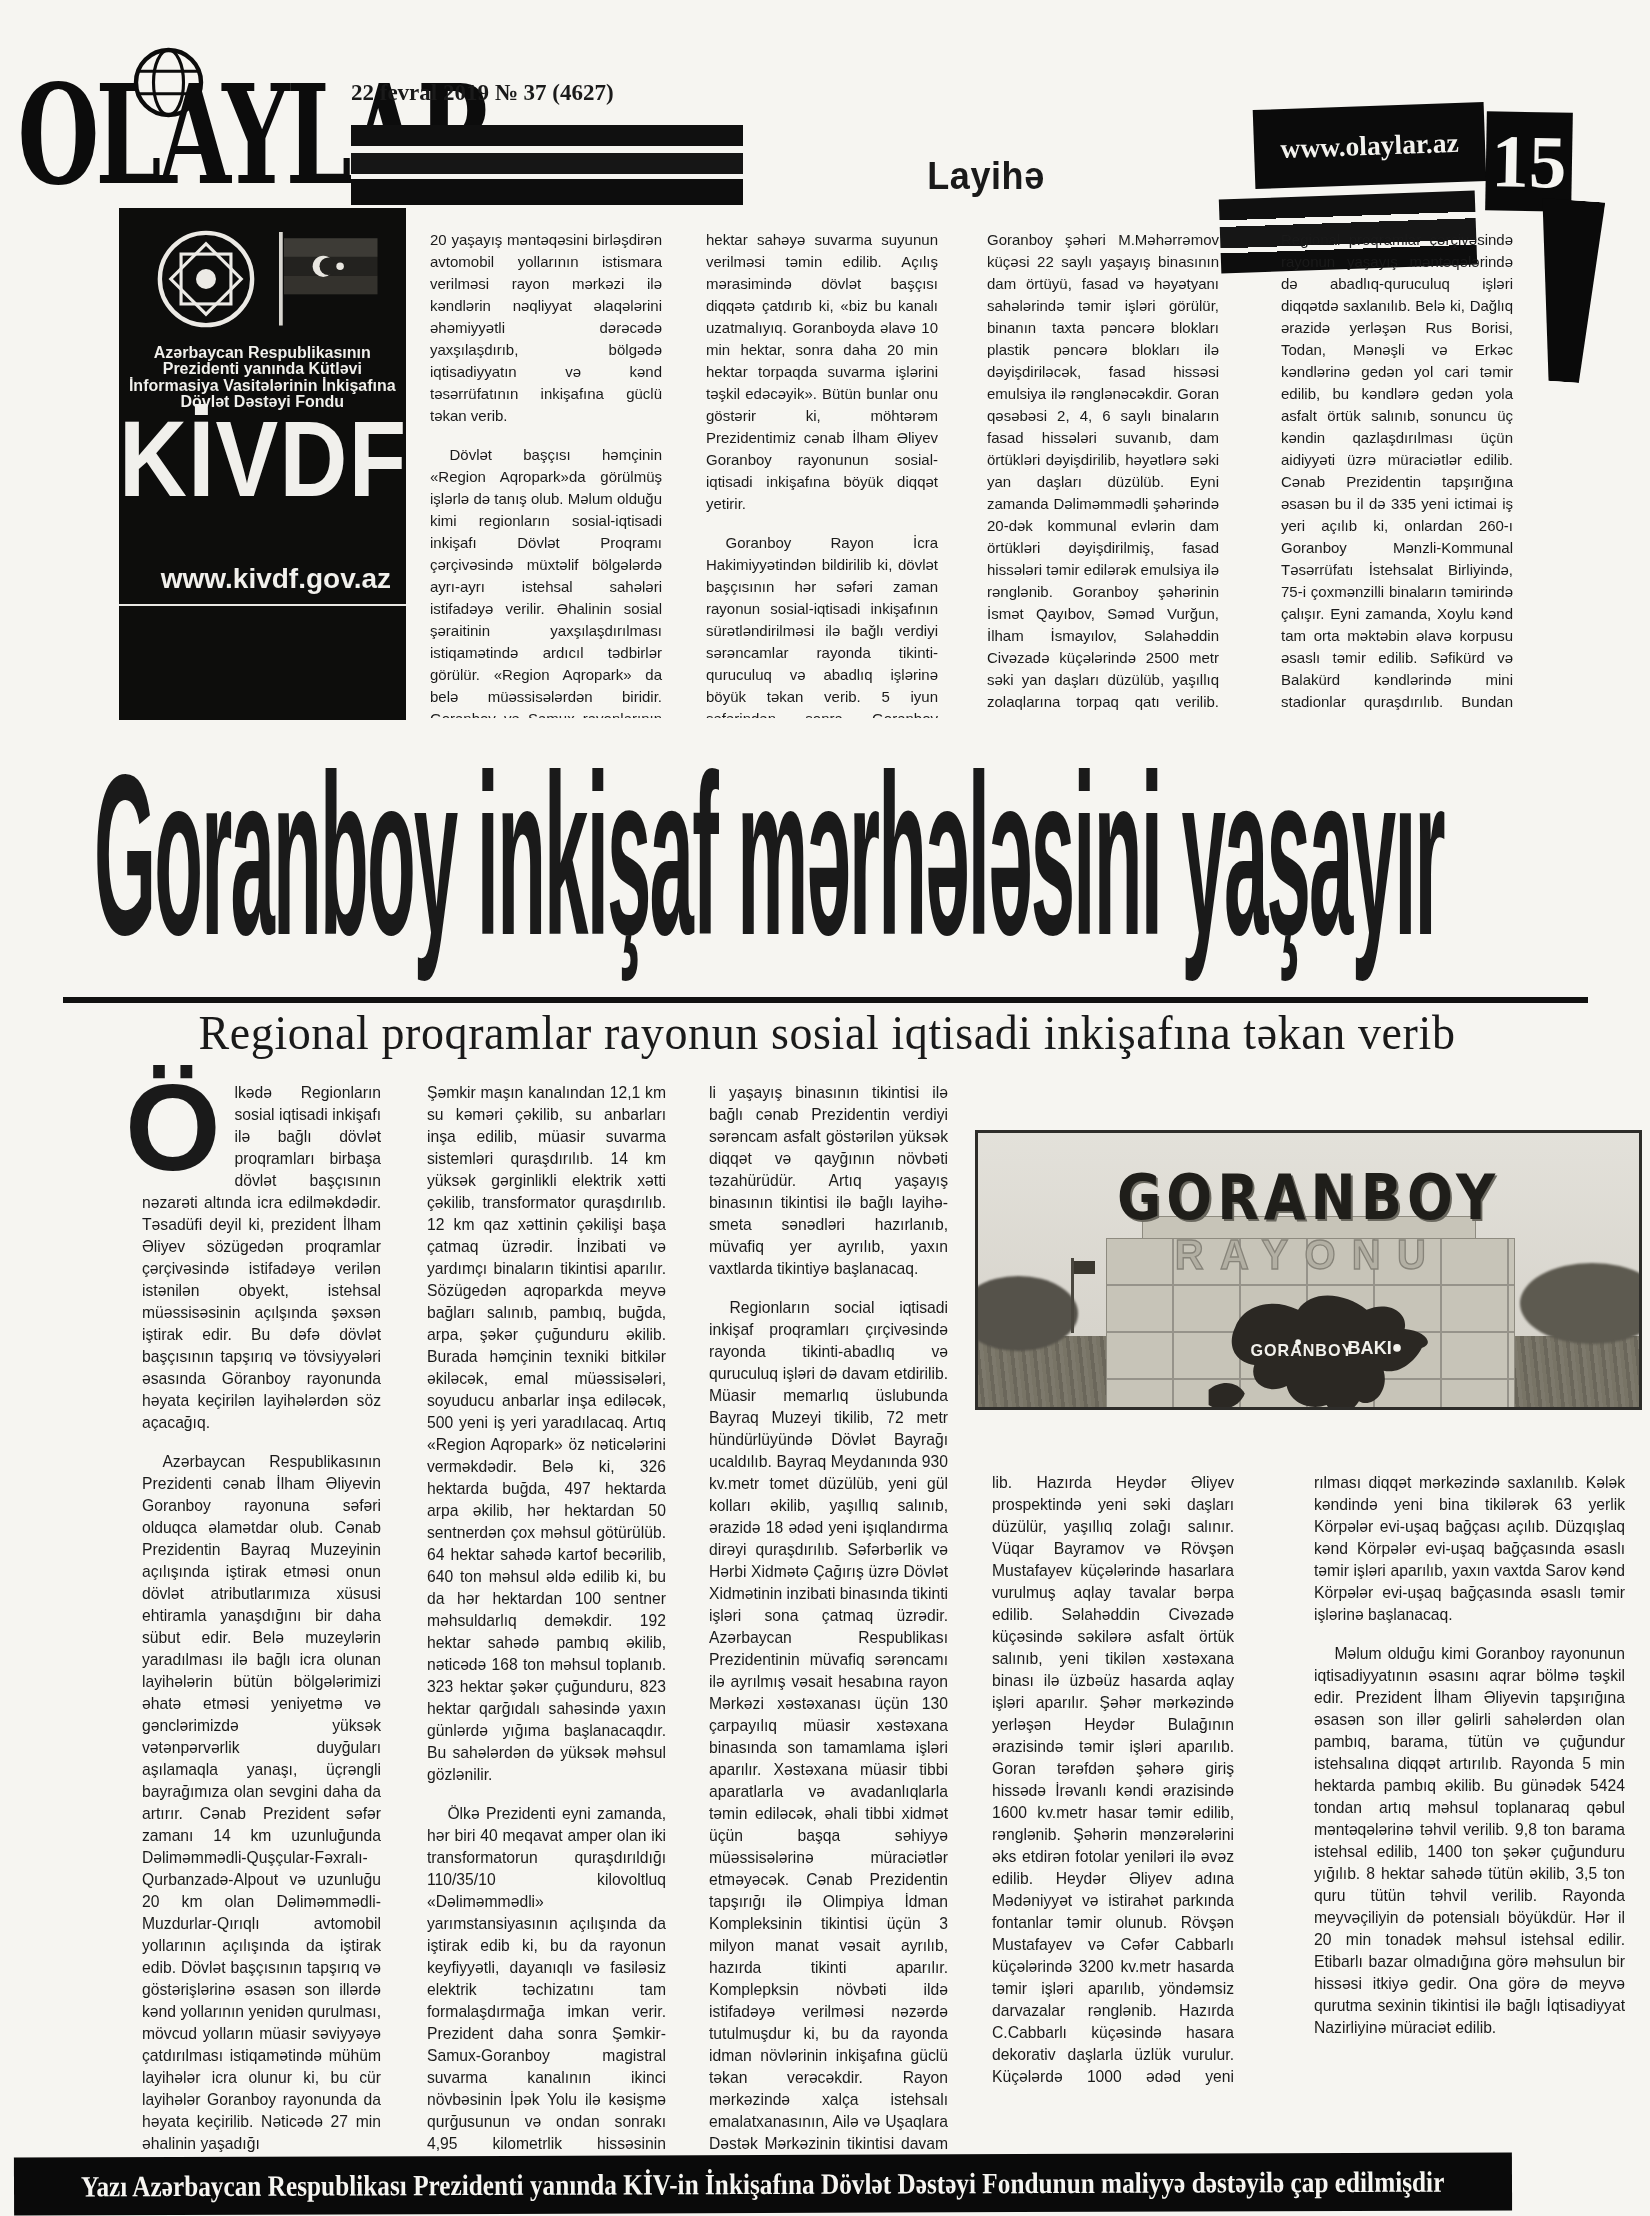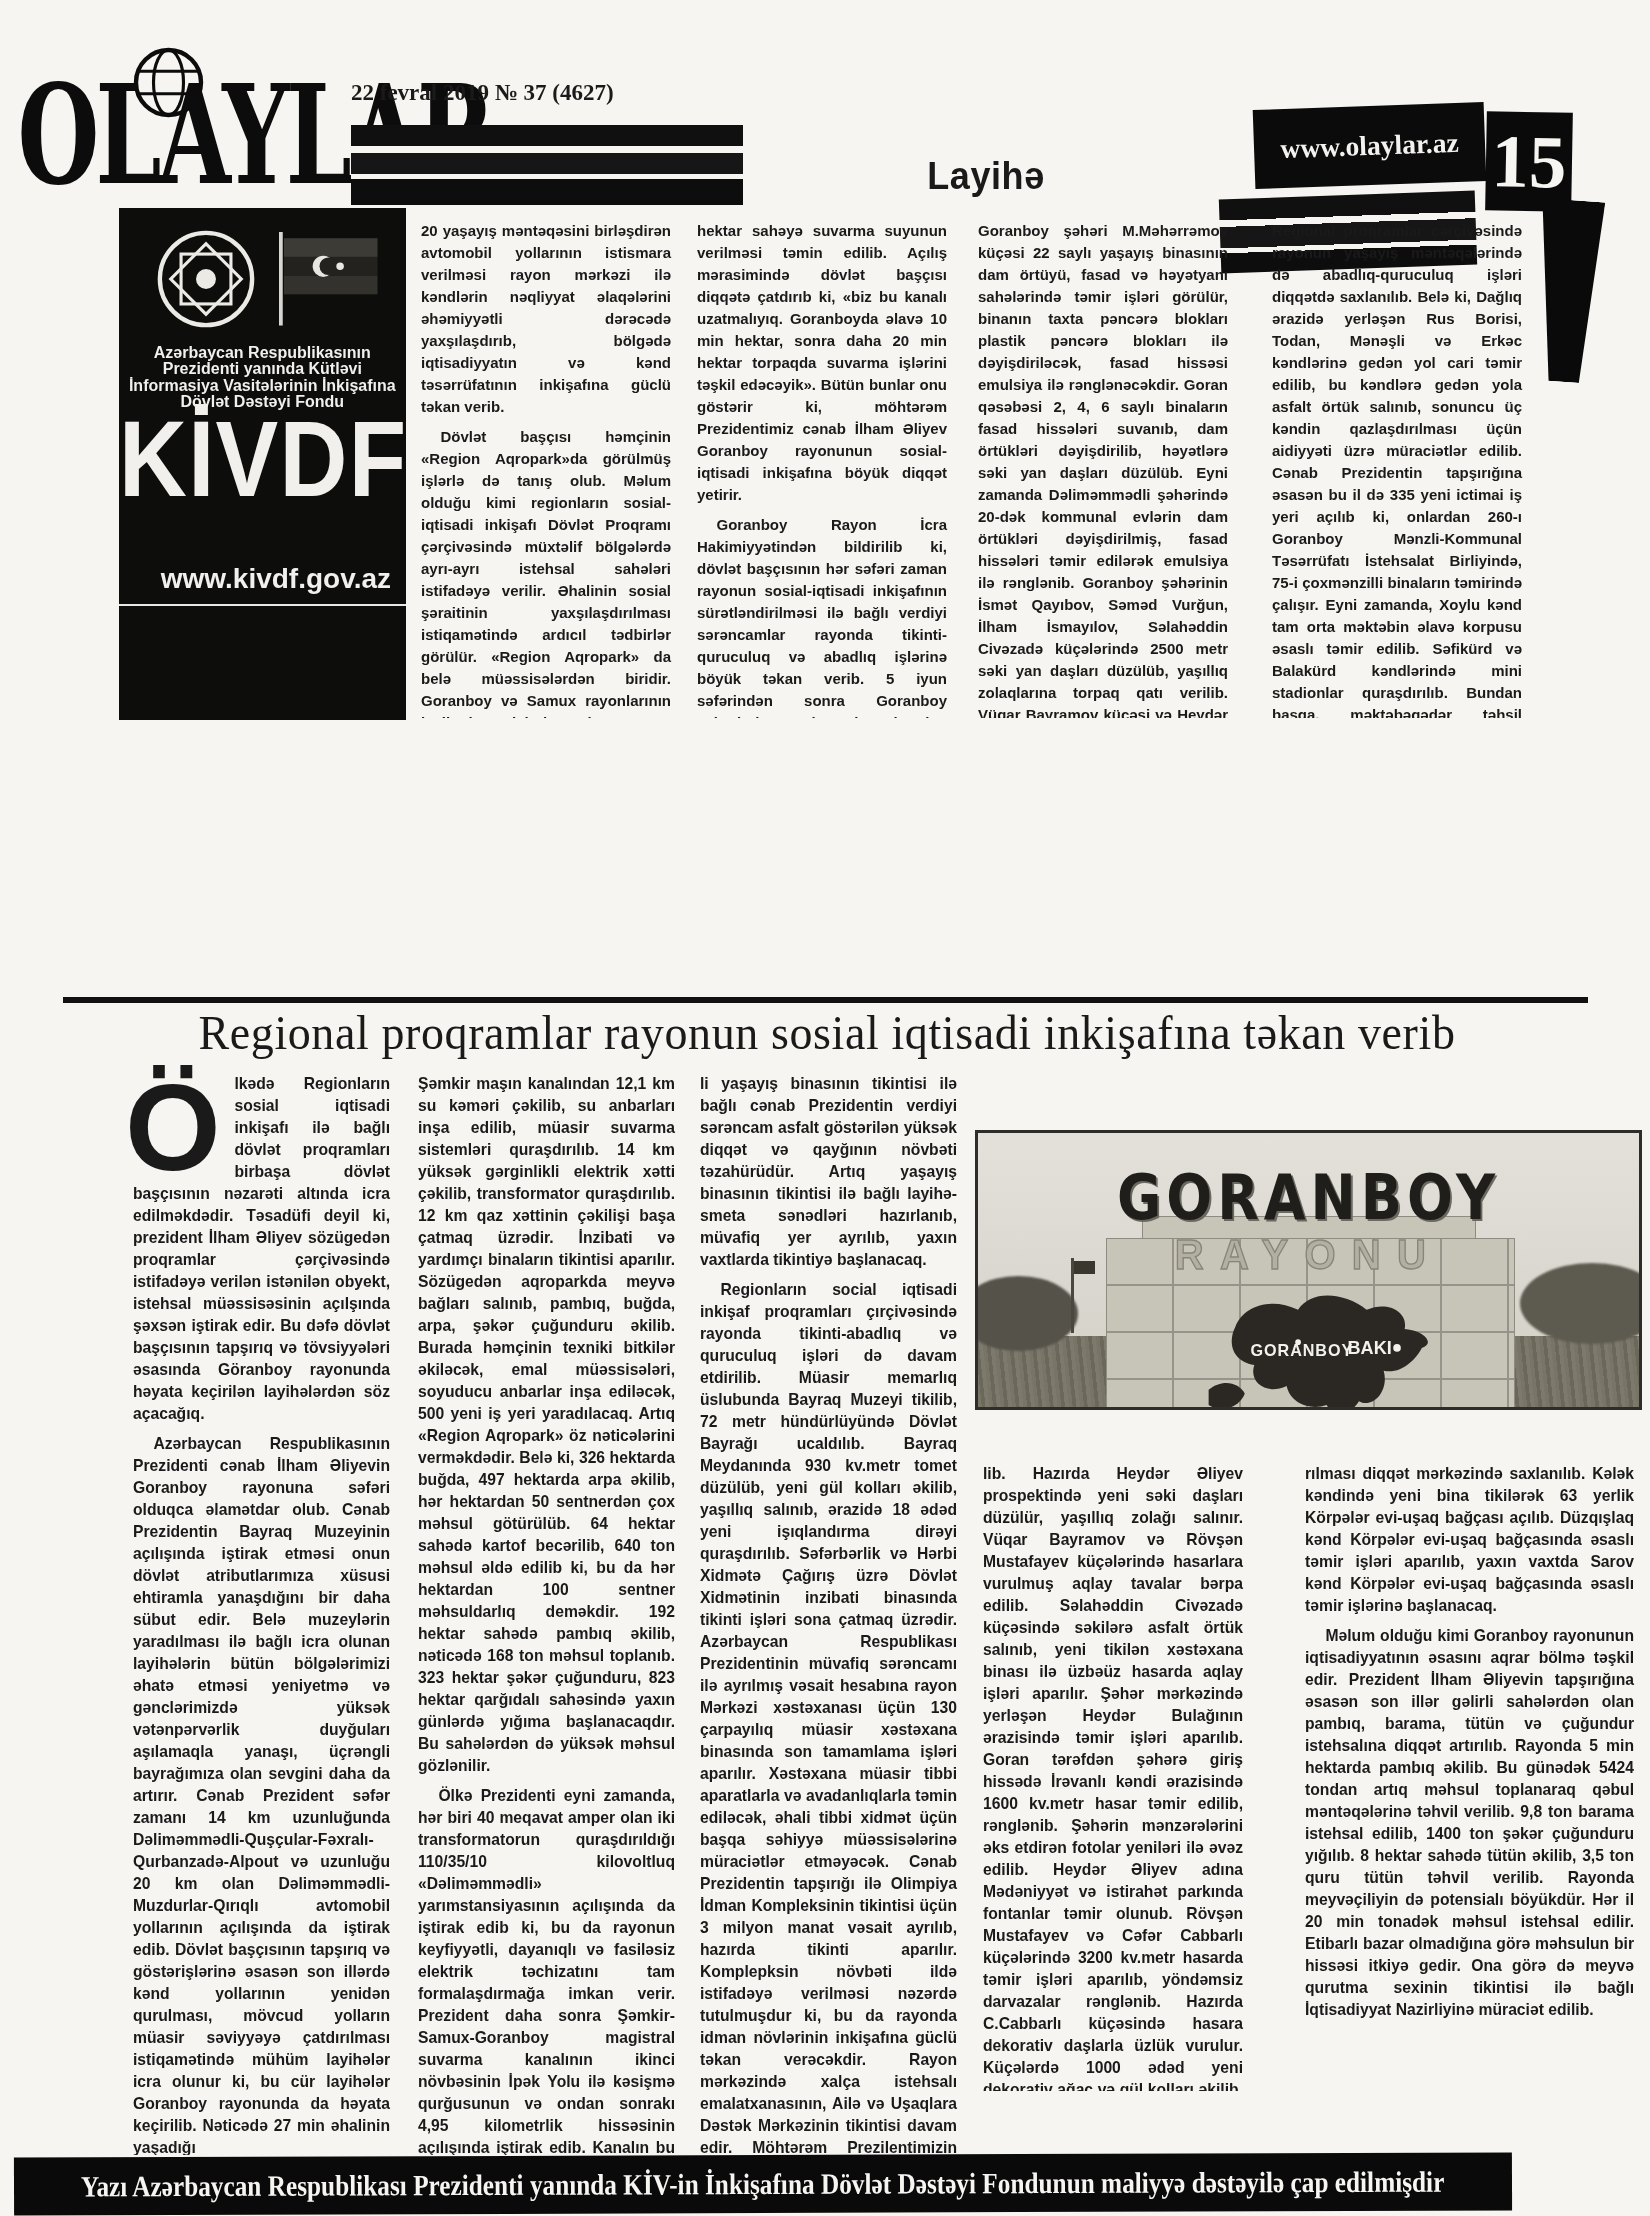--- a/index.html
+++ b/index.html
@@ -39,21 +39,21 @@
                  font-weight:bold;font-size:94px;letter-spacing:1.3px;transform:scaleY(1.15);transform-origin:center top;}
   .kivdf-site{position:absolute;right:15px;top:355px;font-weight:bold;font-size:28px;}
   .kivdf-divider{position:absolute;left:0;top:396px;width:287px;border-top:2.5px solid #e9e8e4;}
   .kivdf-slogan{position:absolute;left:31px;top:408px;width:226px;text-align:center;
                 font-family:"Liberation Serif",serif;font-size:25px;line-height:25px;}
 
   
   .topcol{position:absolute;top:212px;height:506px;width:266px;overflow:hidden;
           font-size:15px;line-height:22px;text-align:justify;}
   #topcol1{left:413px;} #topcol2{left:689px;} #topcol3{left:970px;} #topcol4{left:1264px;}
-  .para{margin:8px;font-weight:bold;}
+  .para{margin:17px;}
   .para + .para{text-indent:1.3em;}
 
   
   .headline{position:absolute;left:94px;top:725px;width:1554px;height:269px;overflow:visible;}
   .headline span{display:inline-block;font-weight:bold;font-size:84px;letter-spacing:-1.9px;
                  white-space:nowrap;transform:scale(0.95,2.72);transform-origin:left top;}
   .headrule{position:absolute;left:63px;top:997px;width:1525px;height:5.6px;background:#111;}
   .subheadline{position:absolute;left:69px;top:1006px;width:1516px;text-align:center;
                font-family:"Liberation Serif",serif;font-size:46px;letter-spacing:0.6px;transform:scaleY(1.05);}
 
@@ -156,20 +156,23 @@
       <p class="para">hektar sahəyə suvarma suyunun verilməsi təmin edilib. Açılış mərasimində dövlət başçısı diqqətə çatdırıb ki, «biz bu kanalı uzatmalıyıq. Goranboyda əlavə 10 min hektar, sonra daha 20 min hektar torpaqda suvarma işlərini təşkil edəcəyik». Bütün bunlar onu göstərir ki, möhtərəm Prezidentimiz cənab İlham Əliyev Goranboy rayonunun sosial-iqtisadi inkişafına böyük diqqət yetirir.</p>
       <p class="para">Goranboy Rayon İcra Hakimiyyətindən bildirilib ki, dövlət başçısının hər səfəri zaman rayonun sosial-iqtisadi inkişafının sürətləndirilməsi ilə bağlı verdiyi sərəncamlar rayonda tikinti-quruculuq və abadlıq işlərinə böyük təkan verib. 5 iyun səfərindən sonra Goranboy şəhərində qəzalı vəziyyətdə olan çoxmərtəbəli yaşayış binalarının sakinlərinin mənzil-məişət şəraitinin yaxşılaşdırılması məqsədilə 40 mənzil-</p>
     </div>
   <div class="topcol" id="topcol3">
       <p class="para">Goranboy şəhəri M.Məhərrəmov küçəsi 22 saylı yaşayış binasının dam örtüyü, fasad və həyətyanı sahələrində təmir işləri görülür, binanın taxta pəncərə blokları plastik pəncərə blokları ilə dəyişdiriləcək, fasad hissəsi emulsiya ilə rənglənəcəkdir. Goran qəsəbəsi 2, 4, 6 saylı binaların fasad hissələri suvanıb, dam örtükləri dəyişdirilib, həyətlərə səki yan daşları düzülüb. Eyni zamanda Dəliməmmədli şəhərində 20-dək kommunal evlərin dam örtükləri dəyişdirilmiş, fasad hissələri təmir edilərək emulsiya ilə rənglənib. Goranboy şəhərinin İsmət Qayıbov, Səməd Vurğun, İlham İsmayılov, Səlahəddin Civəzadə küçələrində 2500 metr səki yan daşları düzülüb, yaşıllıq zolaqlarına torpaq qatı verilib. Vüqar Bayramov küçəsi və Heydər Əliyev prospektində 1200 kv.metr səki bərpa edi-</p>
     </div>
   <div class="topcol" id="topcol4">
       <p class="para">Regional proqramlar çərçivəsində rayonun yaşayış məntəqələrində də abadlıq-quruculuq işləri diqqətdə saxlanılıb. Belə ki, Dağlıq ərazidə yerləşən Rus Borisi, Todan, Mənəşli və Erkəc kəndlərinə gedən yol cari təmir edilib, bu kəndlərə gedən yola asfalt örtük salınıb, sonuncu üç kəndin qazlaşdırılması üçün aidiyyəti üzrə müraciətlər edilib. Cənab Prezidentin tapşırığına əsasən bu il də 335 yeni ictimai iş yeri açılıb ki, onlardan 260-ı Goranboy Mənzli-Kommunal Təsərrüfatı İstehsalat Birliyində, 75-i çoxmənzilli binaların təmirində çalışır. Eyni zamanda, Xoylu kənd tam orta məktəbin əlavə korpusu əsaslı təmir edilib. Səfikürd və Balakürd kəndlərində mini stadionlar quraşdırılıb. Bundan başqa, məktəbəqədər təhsil müəssisələrinin maddi-texniki bazasının yaxşılaşdı-</p>
     </div>
 
+  <div class="headline">
+    <span>Goranboy inkişaf mərhələsini yaşayır</span>
+  </div>
   <div class="headrule"></div>
   <div class="subheadline">Regional proqramlar rayonun sosial iqtisadi inkişafına təkan verib</div>
 
   <div class="bodycol" id="bodycol1">
     <span class="dropcap">Ö</span>
     <div>
         <p class="para">lkədə Regionların sosial iqtisadi inkişafı ilə bağlı dövlət proqramları birbaşa dövlət başçısının nəzarəti altında icra edilməkdədir. Təsadüfi deyil ki, prezident İlham Əliyev sözügedən proqramlar çərçivəsində istifadəyə verilən istənilən obyekt, istehsal müəssisəsinin açılşında şəxsən iştirak edir. Bu dəfə dövlət başçısının tapşırıq və tövsiyyələri əsasında Göranboy rayonunda həyata keçirilən layihələrdən söz açacağıq.</p>
         <p class="para">Azərbaycan Respublikasının Prezidenti cənab İlham Əliyevin Goranboy rayonuna səfəri olduqca əlamətdar olub. Cənab Prezidentin Bayraq Muzeyinin açılışında iştirak etməsi onun dövlət atributlarımıza xüsusi ehtiramla yanaşdığını bir daha sübut edir. Belə muzeylərin yaradılması ilə bağlı icra olunan layihələrin bütün bölgələrimizi əhatə etməsi yeniyetmə və gənclərimizdə yüksək vətənpərvərlik duyğuları aşılamaqla yanaşı, üçrəngli bayrağımıza olan sevgini daha da artırır. Cənab Prezident səfər zamanı 14 km uzunluğunda Dəliməmmədli-Quşçular-Fəxralı-Qurbanzadə-Alpout və uzunluğu 20 km olan Dəliməmmədli-Muzdurlar-Qırıqlı avtomobil yollarının açılışında da iştirak edib. Dövlət başçısının tapşırıq və göstərişlərinə əsasən son illərdə kənd yollarının yenidən qurulması, mövcud yolların müasir səviyyəyə çatdırılması istiqamətində mühüm layihələr icra olunur ki, bu cür layihələr Goranboy rayonunda da həyata keçirilib. Nəticədə 27 min əhalinin yaşadığı</p>
       </div>
   </div>

